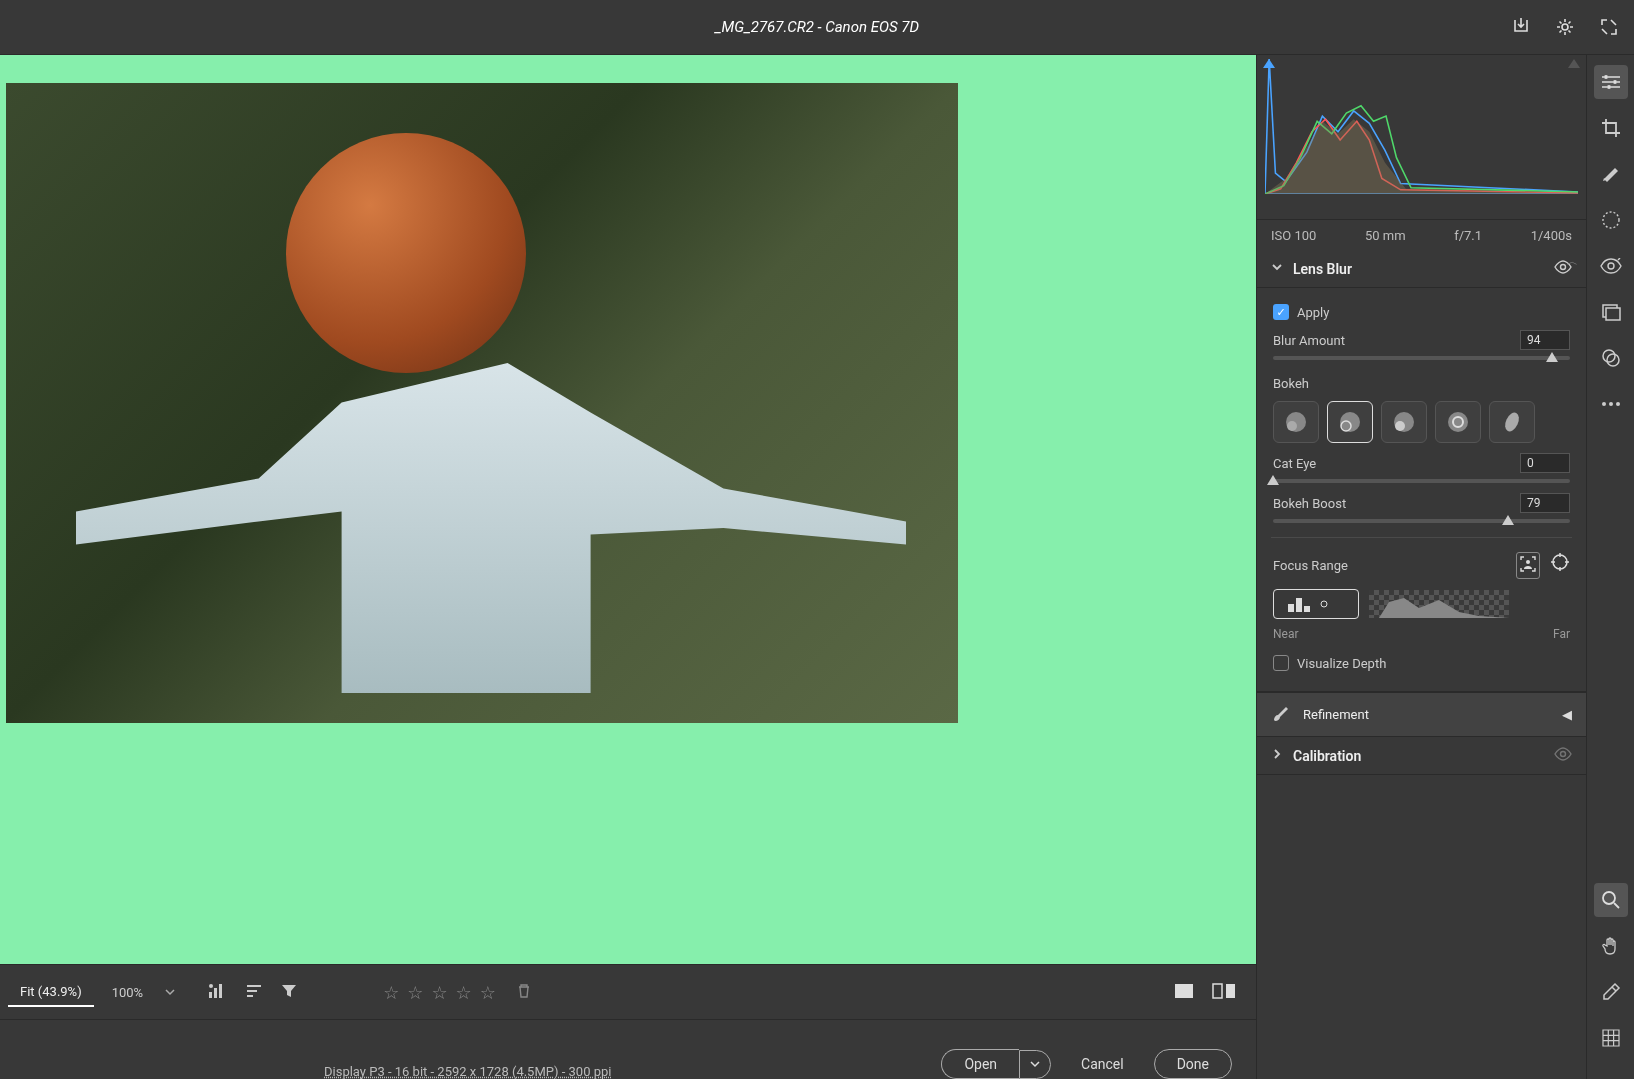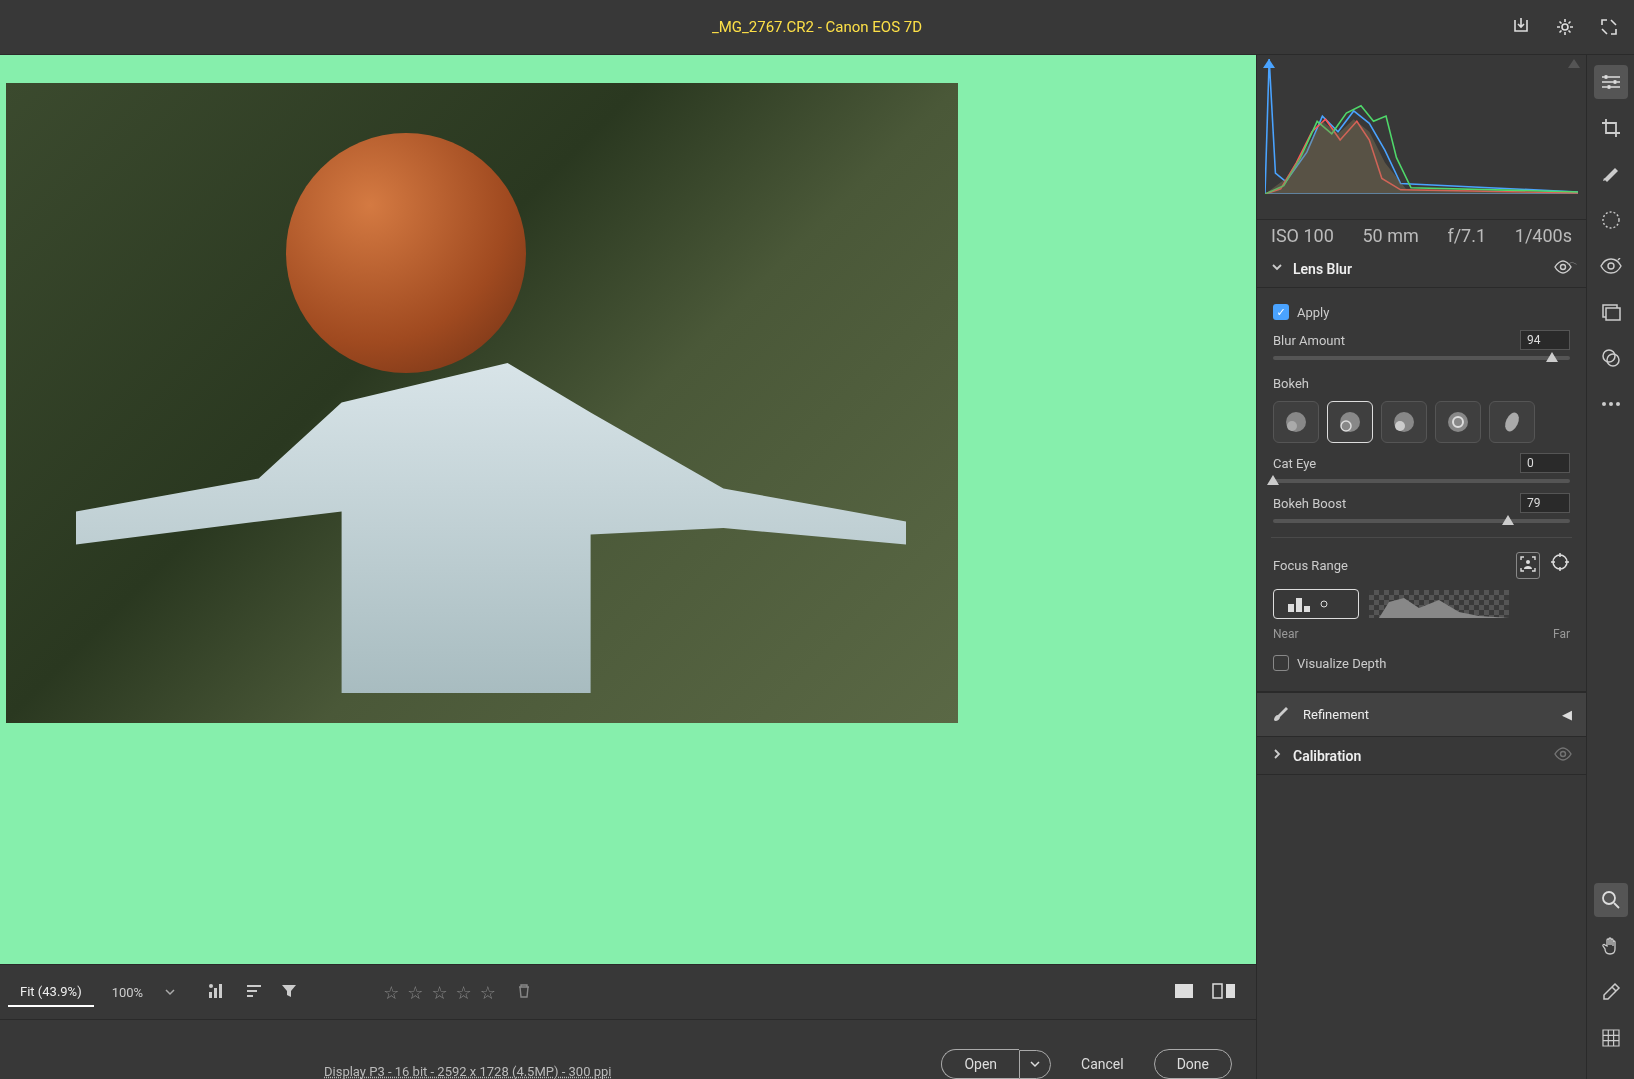--- a/index.html
+++ b/index.html
@@ -1,20 +1,20 @@
 <!DOCTYPE html>
 <html><head>
 <meta charset="utf-8">
 <style>
 * { margin:0; padding:0; box-sizing:border-box; font-family:-apple-system,BlinkMacSystemFont,"Segoe UI",Roboto,sans-serif; }
 body { background:#383838; color:#ccc; overflow:hidden; width:1634px; height:1079px; font-size:13px; }
 
 
 .topbar { height:55px; background:#383838; display:flex; align-items:center; justify-content:center; position:relative; border-bottom:1px solid #2a2a2a; }
-.topbar .title { color:#fde047; font-size:15px; }
+.topbar .title { color:#ffffff; font-size:15px;font-style:italic; }
 .topbar .right-icons { position:absolute; right:14px; display:flex; gap:22px; align-items:center; }
 .topbar-btn { width:22px; height:22px; display:flex; align-items:center; justify-content:center; cursor:pointer; color:#ddd; }
 
 
 .main { display:flex; height:calc(100% - 55px); }
 .canvas-col { flex:1; display:flex; flex-direction:column; background:#86efac; }
 .image-area { flex:1; display:flex; align-items:flex-start; justify-content:flex-start; padding:28px 6px 10px 6px; }
 .image-placeholder { width:952px; height:640px; background:linear-gradient(135deg,#3b4a2e 0%,#2a3820 40%,#4a5838 60%,#5a6845 100%); position:relative; overflow:hidden; }
 .image-placeholder .pot { position:absolute; left:280px; top:50px; width:240px; height:240px; border-radius:50%; background:radial-gradient(circle at 35% 30%,#d47a42,#a04a20 60%,#6a2e14); }
 .image-placeholder .shirt { position:absolute; left:70px; top:280px; width:830px; height:330px; background:linear-gradient(180deg,#d8e4e8,#a8bcc0); clip-path:polygon(0 45%,22% 35%,32% 12%,52% 0,62% 15%,78% 38%,100% 48%,100% 55%,78% 50%,62% 52%,62% 100%,32% 100%,32% 45%,22% 48%,0 55%); }
@@ -42,21 +42,21 @@
 .btn-split .main-b { border-radius:18px 0 0 18px; border-right:none; }
 .btn-split .drop-b { border:1px solid #aaa; border-radius:0 18px 18px 0; padding:6px 10px; color:#ddd; cursor:pointer; background:transparent; }
 .btn-text { color:#ddd; cursor:pointer; padding:6px 12px; font-size:14px; }
 
 
 .right-panel { width:330px; background:#383838; border-left:1px solid #2a2a2a; display:flex; flex-direction:column; overflow:hidden; }
 .histogram { height:165px; border-bottom:1px solid #2a2a2a; position:relative; padding:4px 8px 0 8px; }
 .histogram .tri-l { position:absolute; left:6px; top:4px; width:0; height:0; border-left:6px solid transparent; border-right:6px solid transparent; border-bottom:9px solid #4aa3ff; cursor:pointer; }
 .histogram .tri-r { position:absolute; right:6px; top:4px; width:0; height:0; border-left:6px solid transparent; border-right:6px solid transparent; border-bottom:9px solid #555; cursor:pointer; }
 .histogram svg { width:100%; height:135px; }
-.histo-meta { height:30px; display:flex; justify-content:space-between; padding:0 14px; color:#bbb; font-size:18px; align-items:center; }
+.histo-meta { height:30px; display:flex; justify-content:space-between; padding:0 14px; color:#bbb; font-size:13px; align-items:center; }
 .panel-scroll { flex:1; overflow-y:auto; position:relative; }
 .panel-scroll::-webkit-scrollbar { width:10px; }
 .panel-scroll::-webkit-scrollbar-thumb { background:#555; }
 .panel-scroll::-webkit-scrollbar-track { background:#2f2f2f; }
 
 .section-head { display:flex; align-items:center; padding:10px 14px; gap:10px; cursor:pointer; border-bottom:1px solid #2a2a2a; }
 .section-head.sub { background:#383838; }
 .section-head .chev { color:#ccc; font-size:12px; }
 .section-head .title { flex:1; color:#eee; font-weight:600; font-size:14px; }
 .section-head .eye { color:#ccc; cursor:pointer; }

